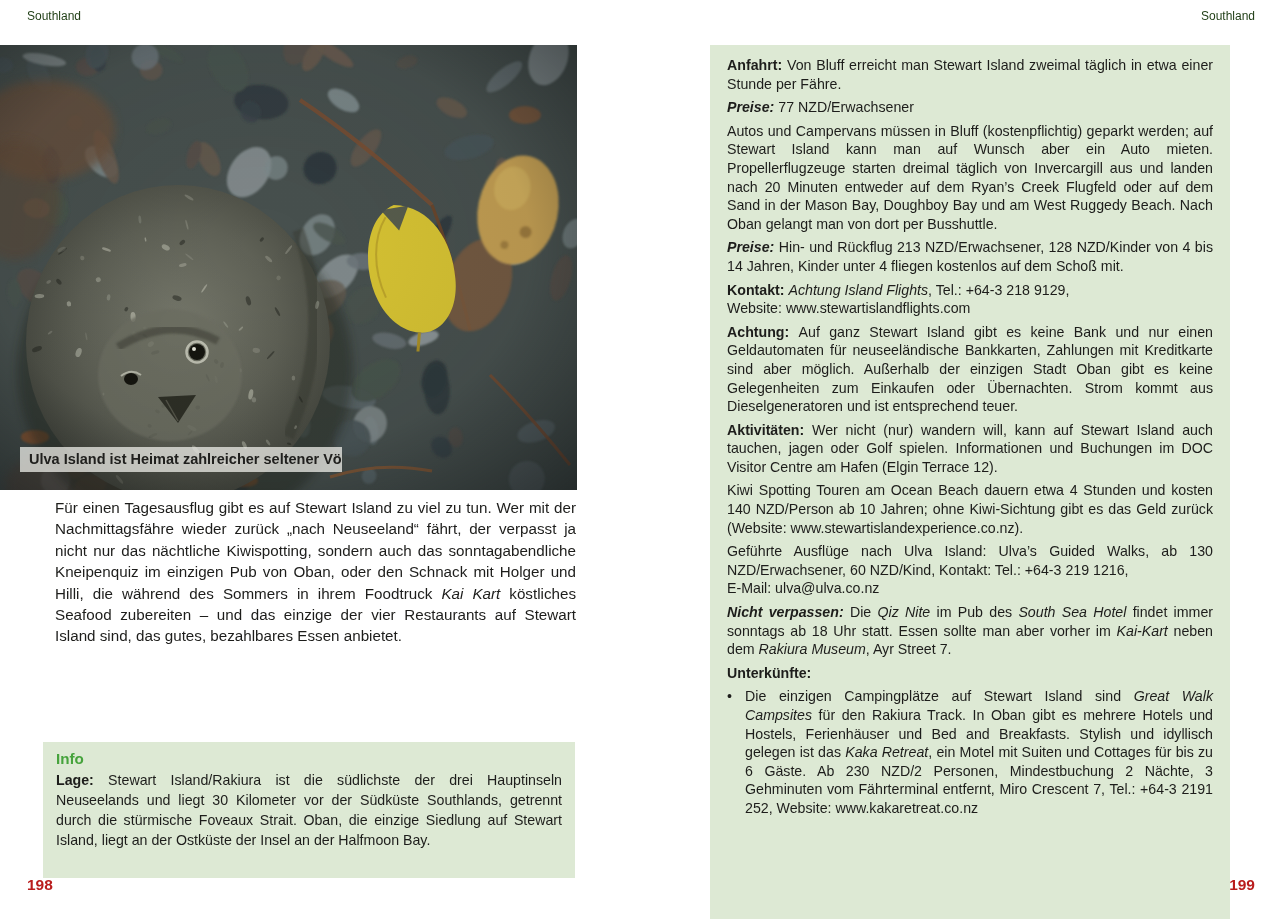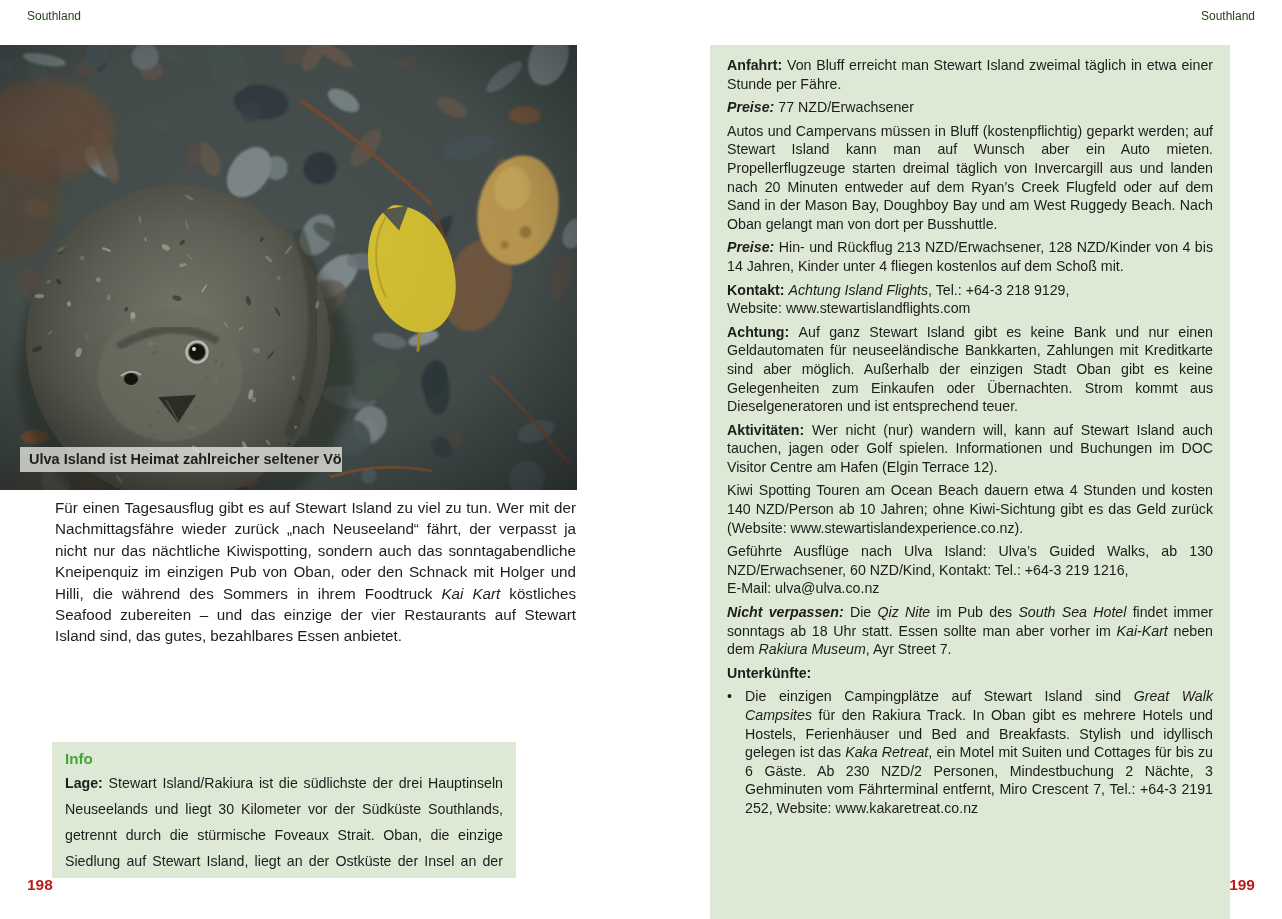--- a/index.html
+++ b/index.html
@@ -31,26 +31,26 @@
 
   
   .body-text{
     position:absolute;left:55px;top:497px;width:521px;
     font-size:15.2px;line-height:21.4px;text-align:justify;
   }
   .body-text p{margin:0 0 21px 0;}
 
   
   .info-box{
-    position:absolute;left:52px;top:742px;width:464px;height:136px;
+    position:absolute;left:43px;top:742px;width:532px;height:136px;
     background:var(--panel-green);box-sizing:border-box;
     padding:8px 13px;overflow:hidden;
   }
   .info-title{color:var(--accent-green);font-weight:bold;font-size:15.2px;margin:0 0 3px 0;}
-  .info-text{margin:0;font-size:14.2px;line-height:26px;text-align:justify;}
+  .info-text{margin:0;font-size:14.2px;line-height:20px;text-align:justify;}
 
   
   .green-panel{
     position:absolute;left:710px;top:45px;width:520px;height:893px;
     background:var(--panel-green);box-sizing:border-box;
     padding:11px 17px 8px 17px;overflow:hidden;
   }
   .green-panel p{
     margin:0 0 5px 0;font-size:14.2px;line-height:18.6px;
     text-align:justify;white-space:pre-line;

